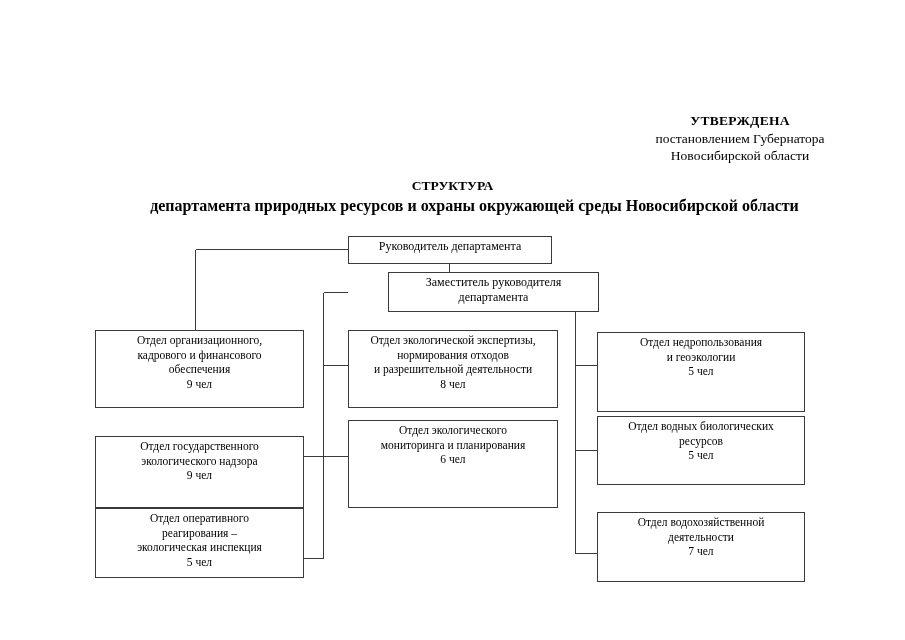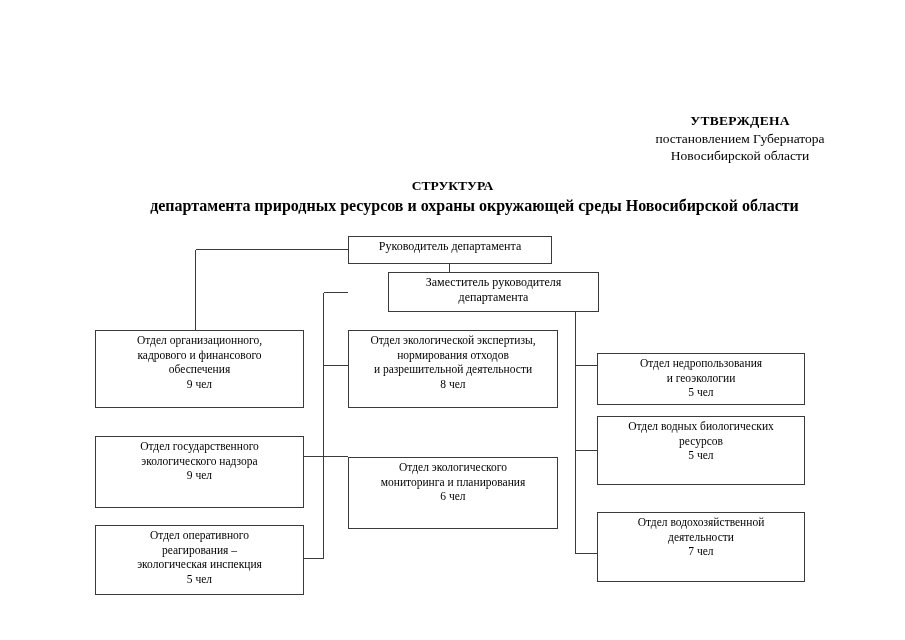--- a/index.html
+++ b/index.html
@@ -110,41 +110,41 @@
 обеспечения
 9 чел</span>
   </div>
 
   <div class="node" style="left:95px;top:420px;width:209px;height:72px;margin-top:16px;">
     <span class="txt">Отдел государственного
 экологического надзора
 9 чел</span>
   </div>
 
-  <div class="node" style="left:95px;top:508px;width:209px;height:70px;margin-top:17px;">
+  <div class="node" style="left:95px;top:508px;width:209px;height:70px;">
     <span class="txt">Отдел оперативного
 реагирования –
 экологическая инспекция
 5 чел</span>
   </div>
 
   <div class="node" style="left:348px;top:330px;width:210px;height:78px;">
     <span class="txt">Отдел экологической экспертизы,
 нормирования отходов
 и разрешительной деятельности
 8 чел</span>
   </div>
 
-  <div class="node" style="left:348px;top:420px;width:210px;height:72px;margin-top:37px;">
+  <div class="node" style="left:348px;top:420px;width:210px;height:88px;">
     <span class="txt">Отдел экологического
 мониторинга и планирования
 6 чел</span>
   </div>
 
-  <div class="node" style="left:597px;top:332px;width:208px;height:52px;margin-top:21px;">
+  <div class="node" style="left:597px;top:332px;width:208px;height:80px;">
     <span class="txt">Отдел недропользования
 и геоэкологии
 5 чел</span>
   </div>
 
   <div class="node" style="left:597px;top:416px;width:208px;height:69px;">
     <span class="txt">Отдел водных биологических
 ресурсов
 5 чел</span>
   </div>

